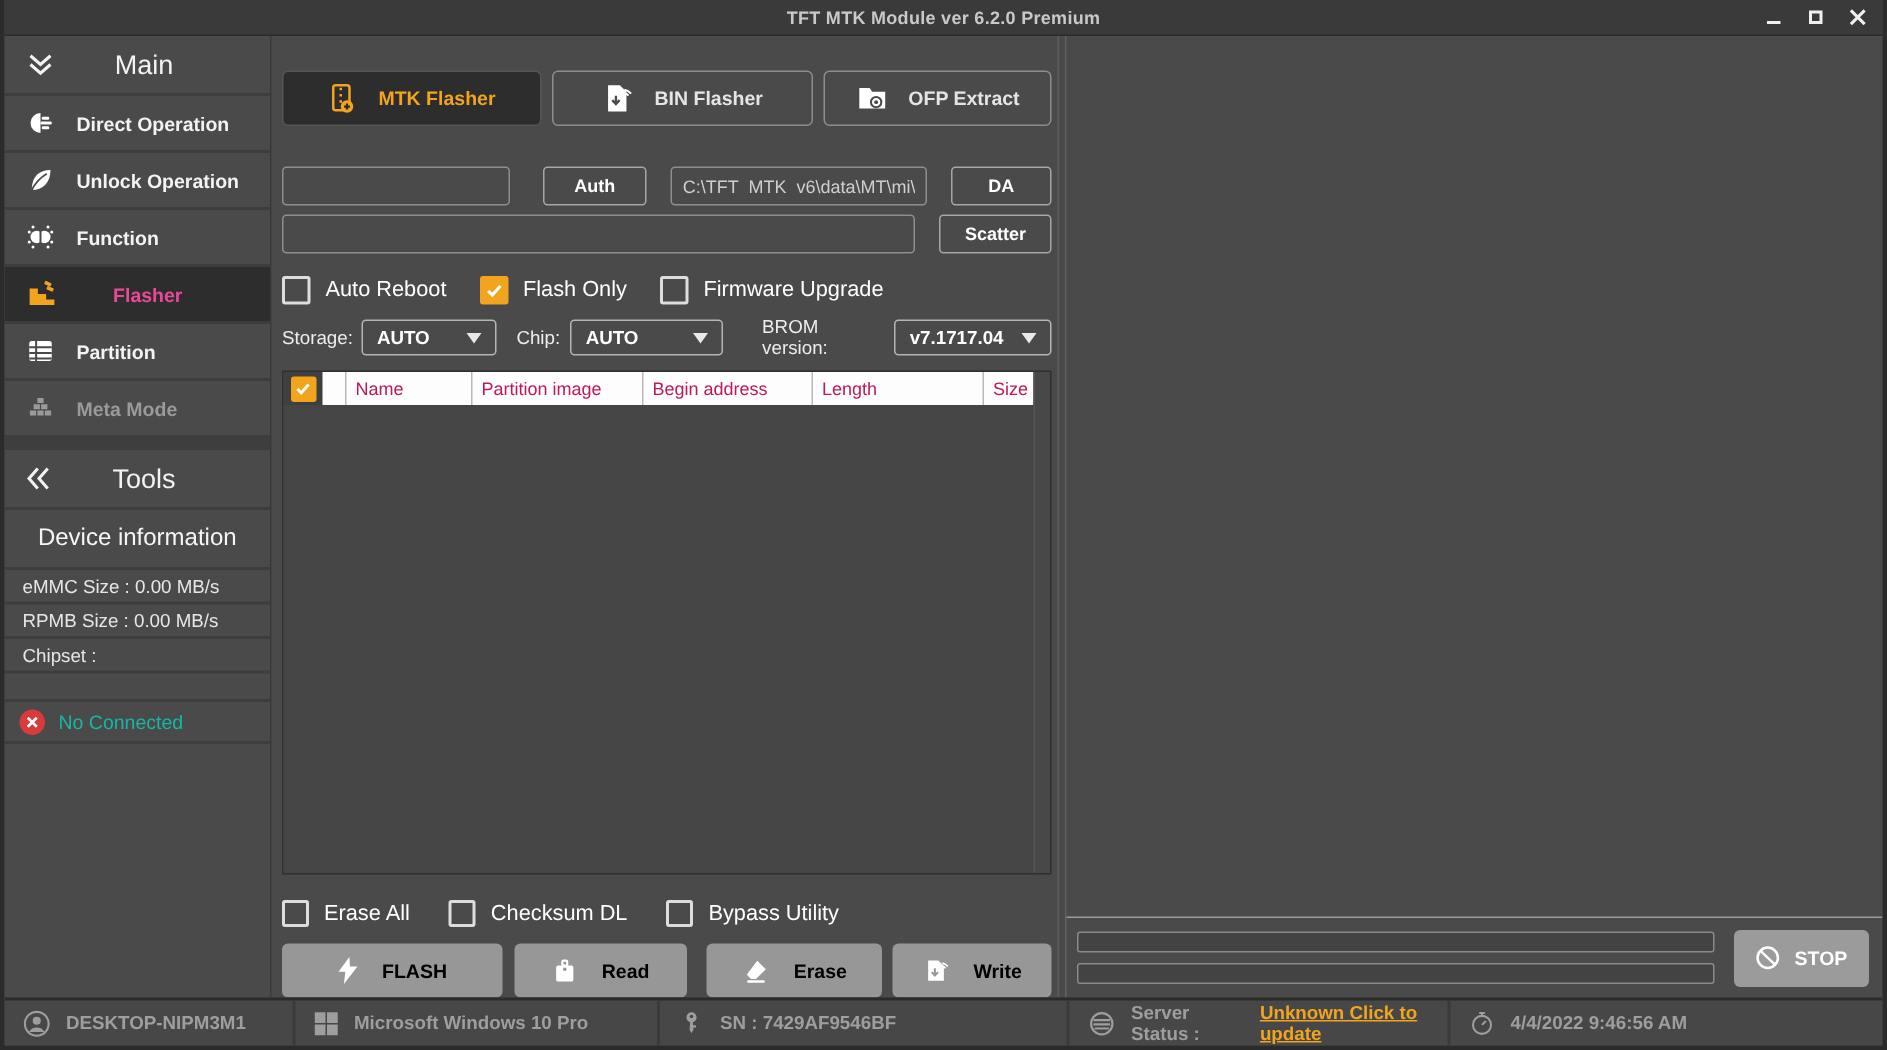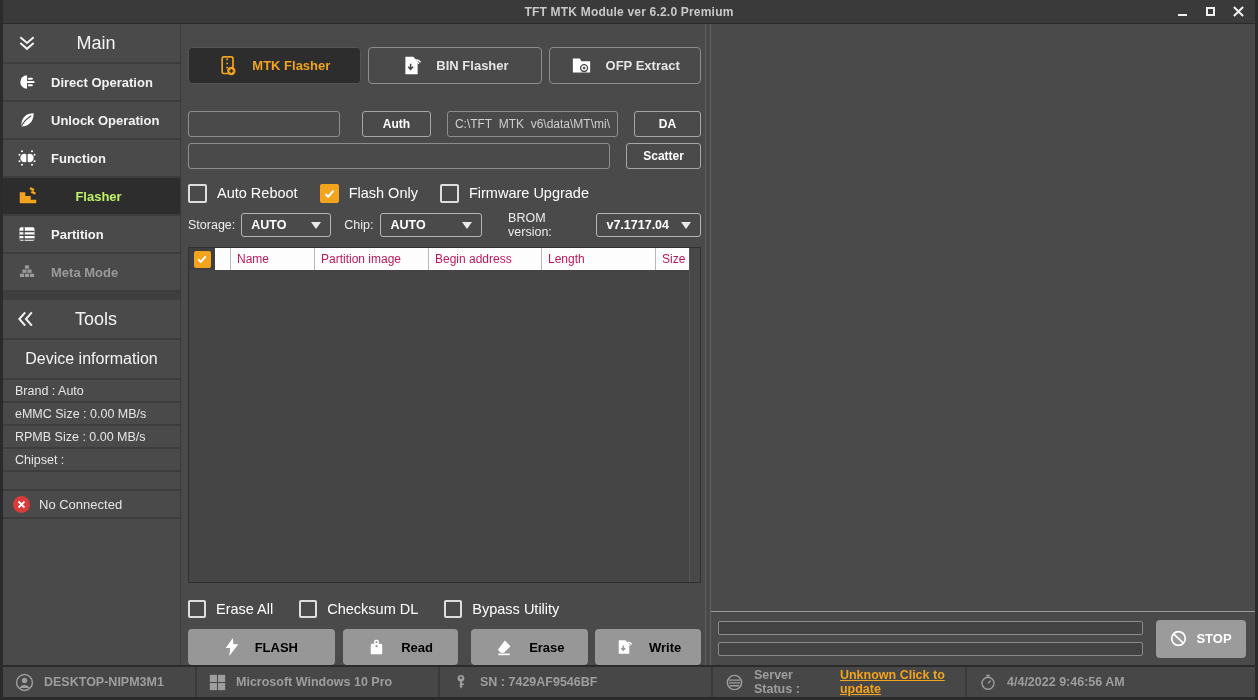--- a/index.html
+++ b/index.html
@@ -25,28 +25,28 @@
   
   .app-body { flex:1 1 auto; display:flex; min-height:0; }
 
   
   .sidebar { width:178px; flex:0 0 auto; display:flex; flex-direction:column; background:#4a4a4a; border-right:1px solid #3a3a3a; }
   .sb-header { height:40px; display:flex; align-items:center; border-bottom:2px solid #3d3d3d; color:#f3f3f3; font-size:18px; }
   .sb-header .ic { width:26px; margin-left:13px; flex:0 0 auto; display:flex; }
   .sb-header .hl { flex:1; text-align:center; padding-right:30px; }
   .sb-item { height:38px; display:flex; align-items:center; border-bottom:2px solid #3d3d3d; color:#f3f3f3; font-size:13px; font-weight:bold; cursor:pointer; }
   .sb-item .ic { width:24px; margin-left:14px; margin-right:10px; flex:0 0 auto; display:flex; }
-  .sb-item.active { background:#2d2d2d; color:#bef264; }
+  .sb-item.active { background:#2d2d2d; color:#ec4899; }
   .sb-item.active .lbl { flex:1; text-align:center; padding-right:34px; }
   .sb-item.disabled { color:#9a9a9a; }
   .sb-gap { height:8px; background:#3e3e3e; }
   .sb-devinfo-header { height:40px; display:flex; align-items:center; justify-content:center; border-bottom:2px solid #3d3d3d; color:#f5f5f5; font-size:16px; }
   .sb-info-row { height:23px; display:flex; align-items:center; padding-left:12px; border-bottom:2px solid #3d3d3d; color:#e6e6e6; font-size:12.5px; }
   .sb-info-empty { height:19px; border-bottom:2px solid #3d3d3d; }
-  .sb-conn { height:28px; display:flex; align-items:center; padding-left:10px; border-bottom:2px solid #3d3d3d; color:#e5e5e5; font-size:13px; gap:9px; }
+  .sb-conn { height:28px; display:flex; align-items:center; padding-left:10px; border-bottom:2px solid #3d3d3d; color:#14b8a6; font-size:13px; gap:9px; }
   .err-badge { width:17px; height:17px; border-radius:50%; background:#d93a3a; color:#fff; display:flex; align-items:center; justify-content:center; flex:0 0 auto; }
   .sb-filler { flex:1; }
 
   
   .main-col { width:525px; flex:0 0 auto; padding:23px 4px 0 7px; display:flex; flex-direction:column; border-right:1px solid #5e5e5e; }
   .tabs { display:flex; gap:7px; height:37px; flex:0 0 auto; }
   .tab { border-radius:4px; border:1px solid #8d8d8d; display:flex; align-items:center; justify-content:center; gap:14px; color:#e5e5e5; font-size:13px; font-weight:bold; cursor:pointer; }
   .tab.t0 { width:173px; } .tab.t1 { width:175px; } .tab.t2 { width:152px; }
   .tab.active { background:#2d2d2d; border-color:#555; color:#F2A41E; }
   .tab .ic { display:flex; }
@@ -228,21 +228,20 @@
           <svg width="20" height="20" viewBox="0 0 24 24" fill="none" stroke="#f3f3f3" stroke-width="2.4">
               <path d="M11 4 l-7 8 7 8"></path>
               <path d="M19 4 l-7 8 7 8"></path>
             </svg>
         </span>
         <span class="hl">Tools</span>
       </div>
 
       <div class="sb-devinfo-header">Device information</div>
 
-      <div class="sb-info-row">Brand : Auto</div>
       <div class="sb-info-row">eMMC Size : 0.00 MB/s</div>
       <div class="sb-info-row">RPMB Size : 0.00 MB/s</div>
       <div class="sb-info-row">Chipset :</div>
       <div class="sb-info-empty"></div>
 
       <div class="sb-conn">
         <span class="err-badge">
           <svg width="9" height="9" viewBox="0 0 12 12">
               <path d="M2 2 L10 10 M10 2 L2 10" stroke="#fff" stroke-width="2.4"></path>
             </svg>

